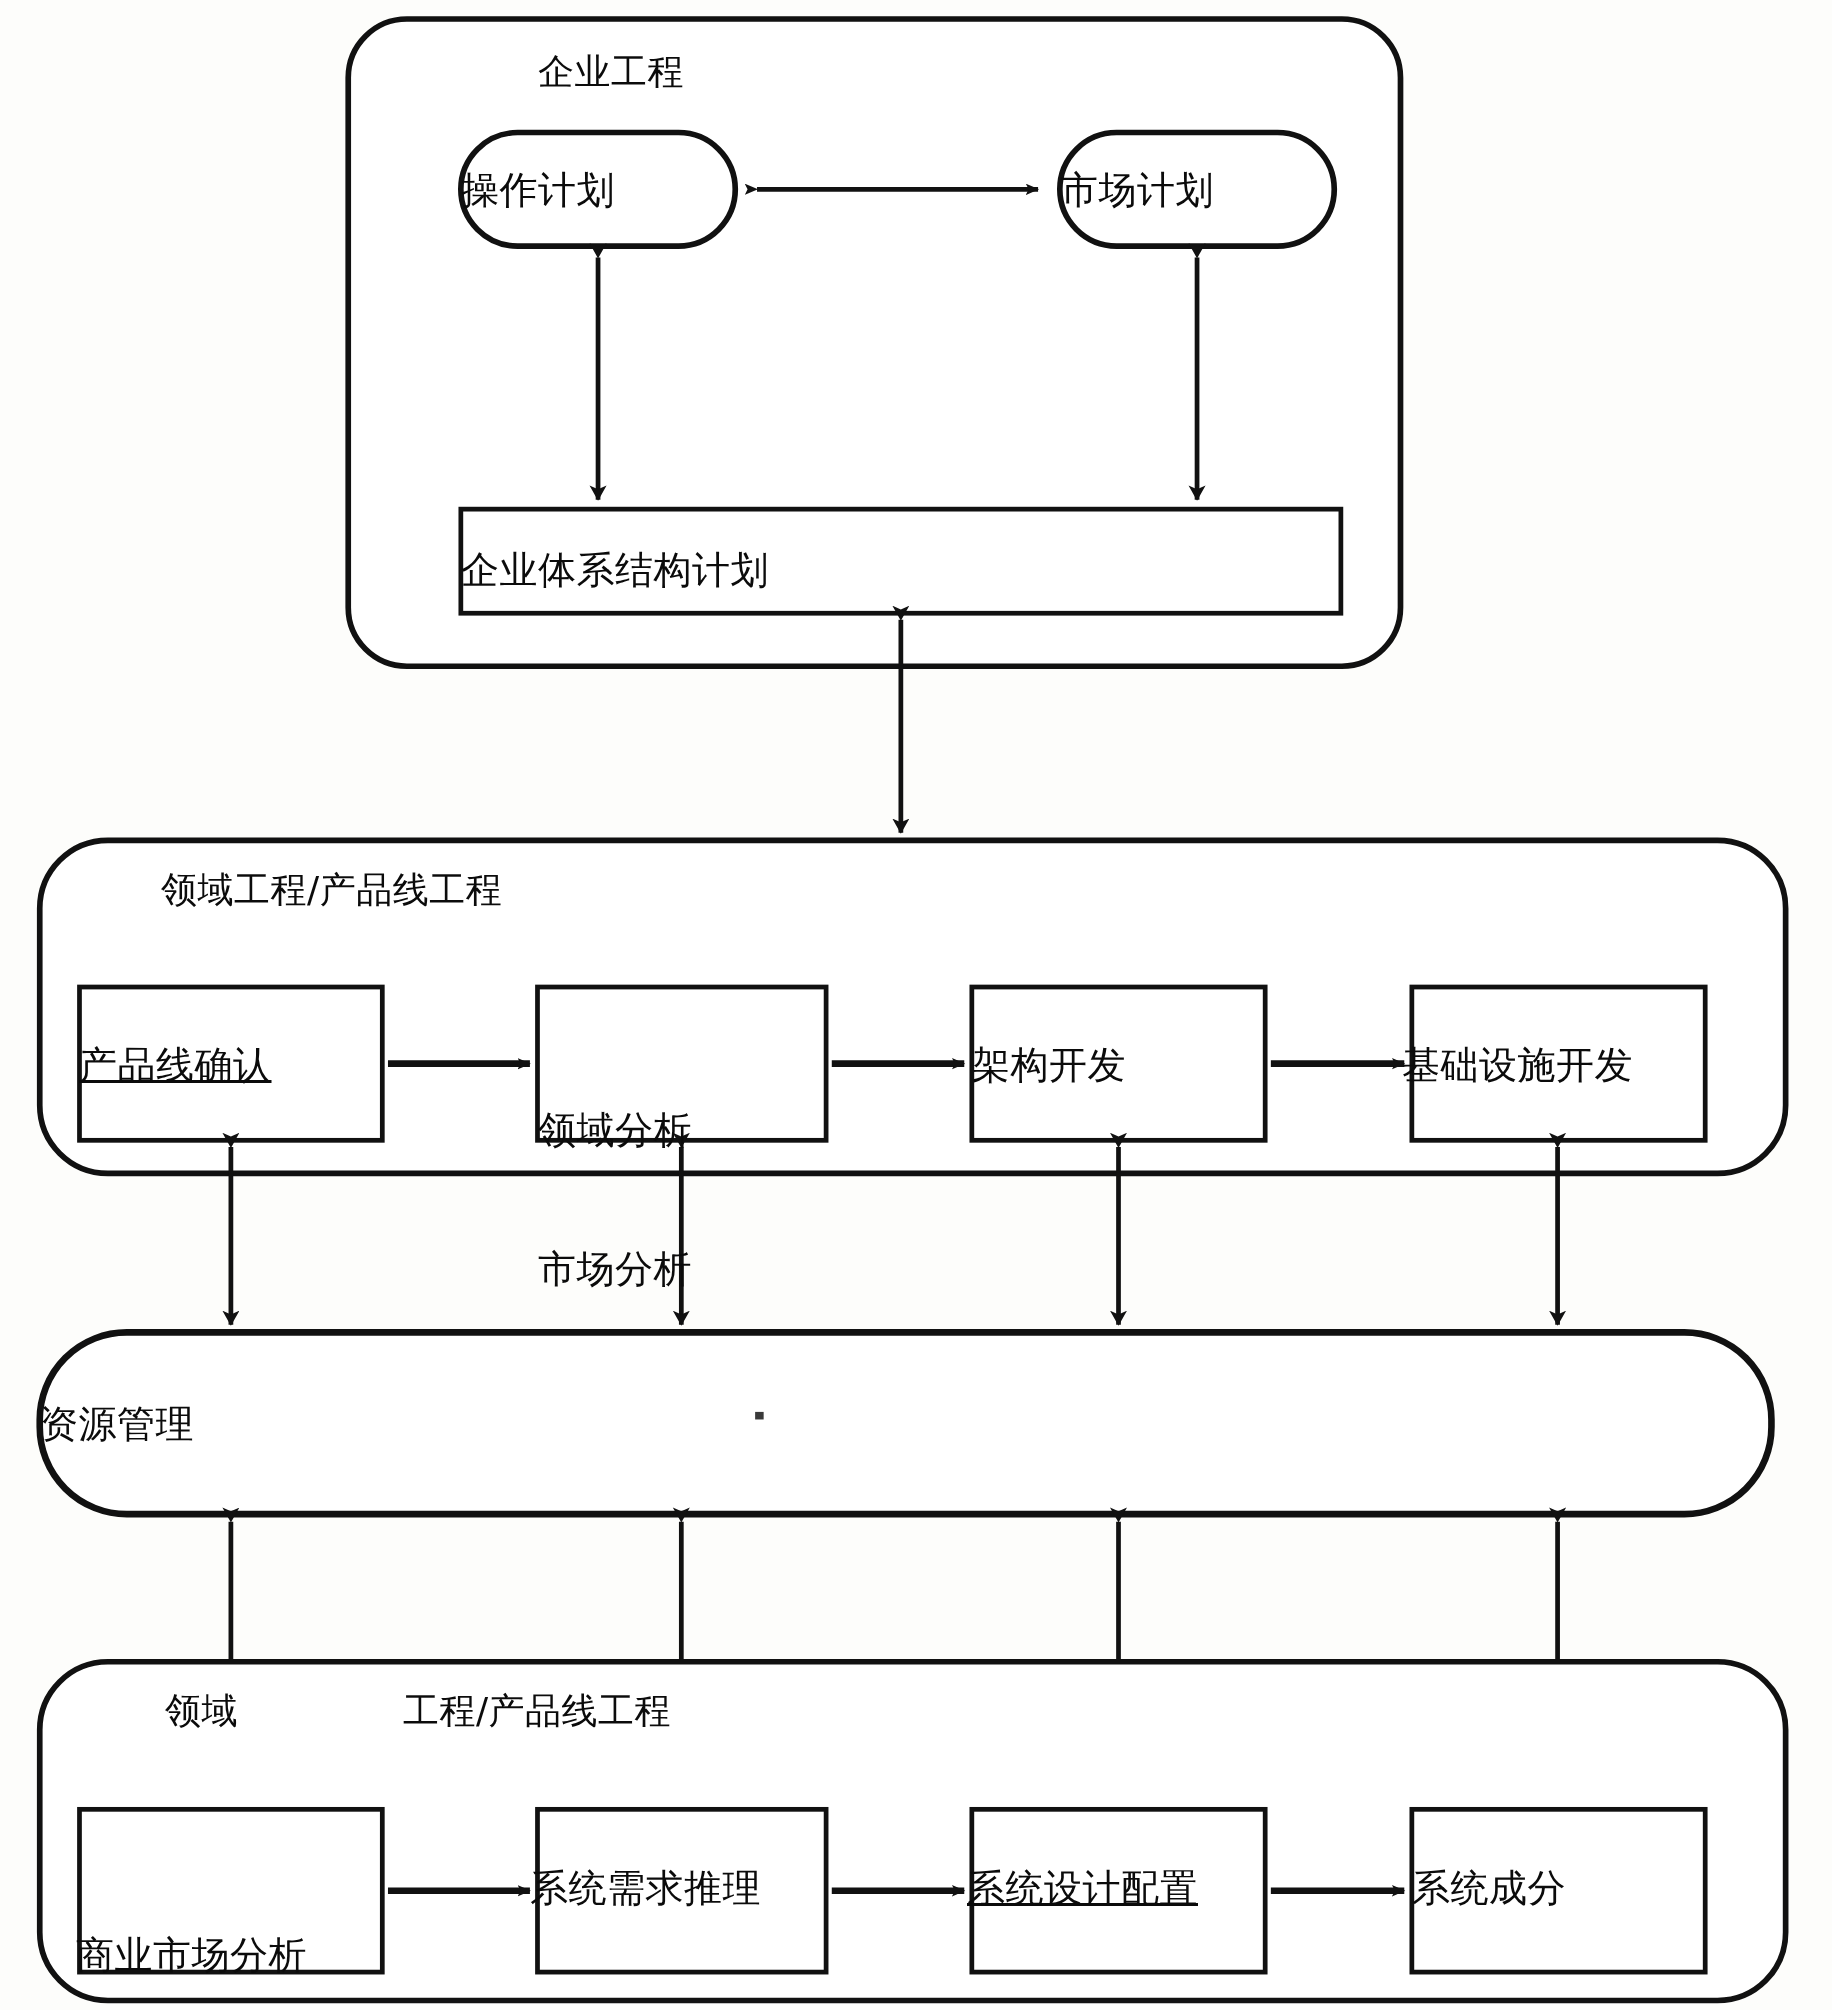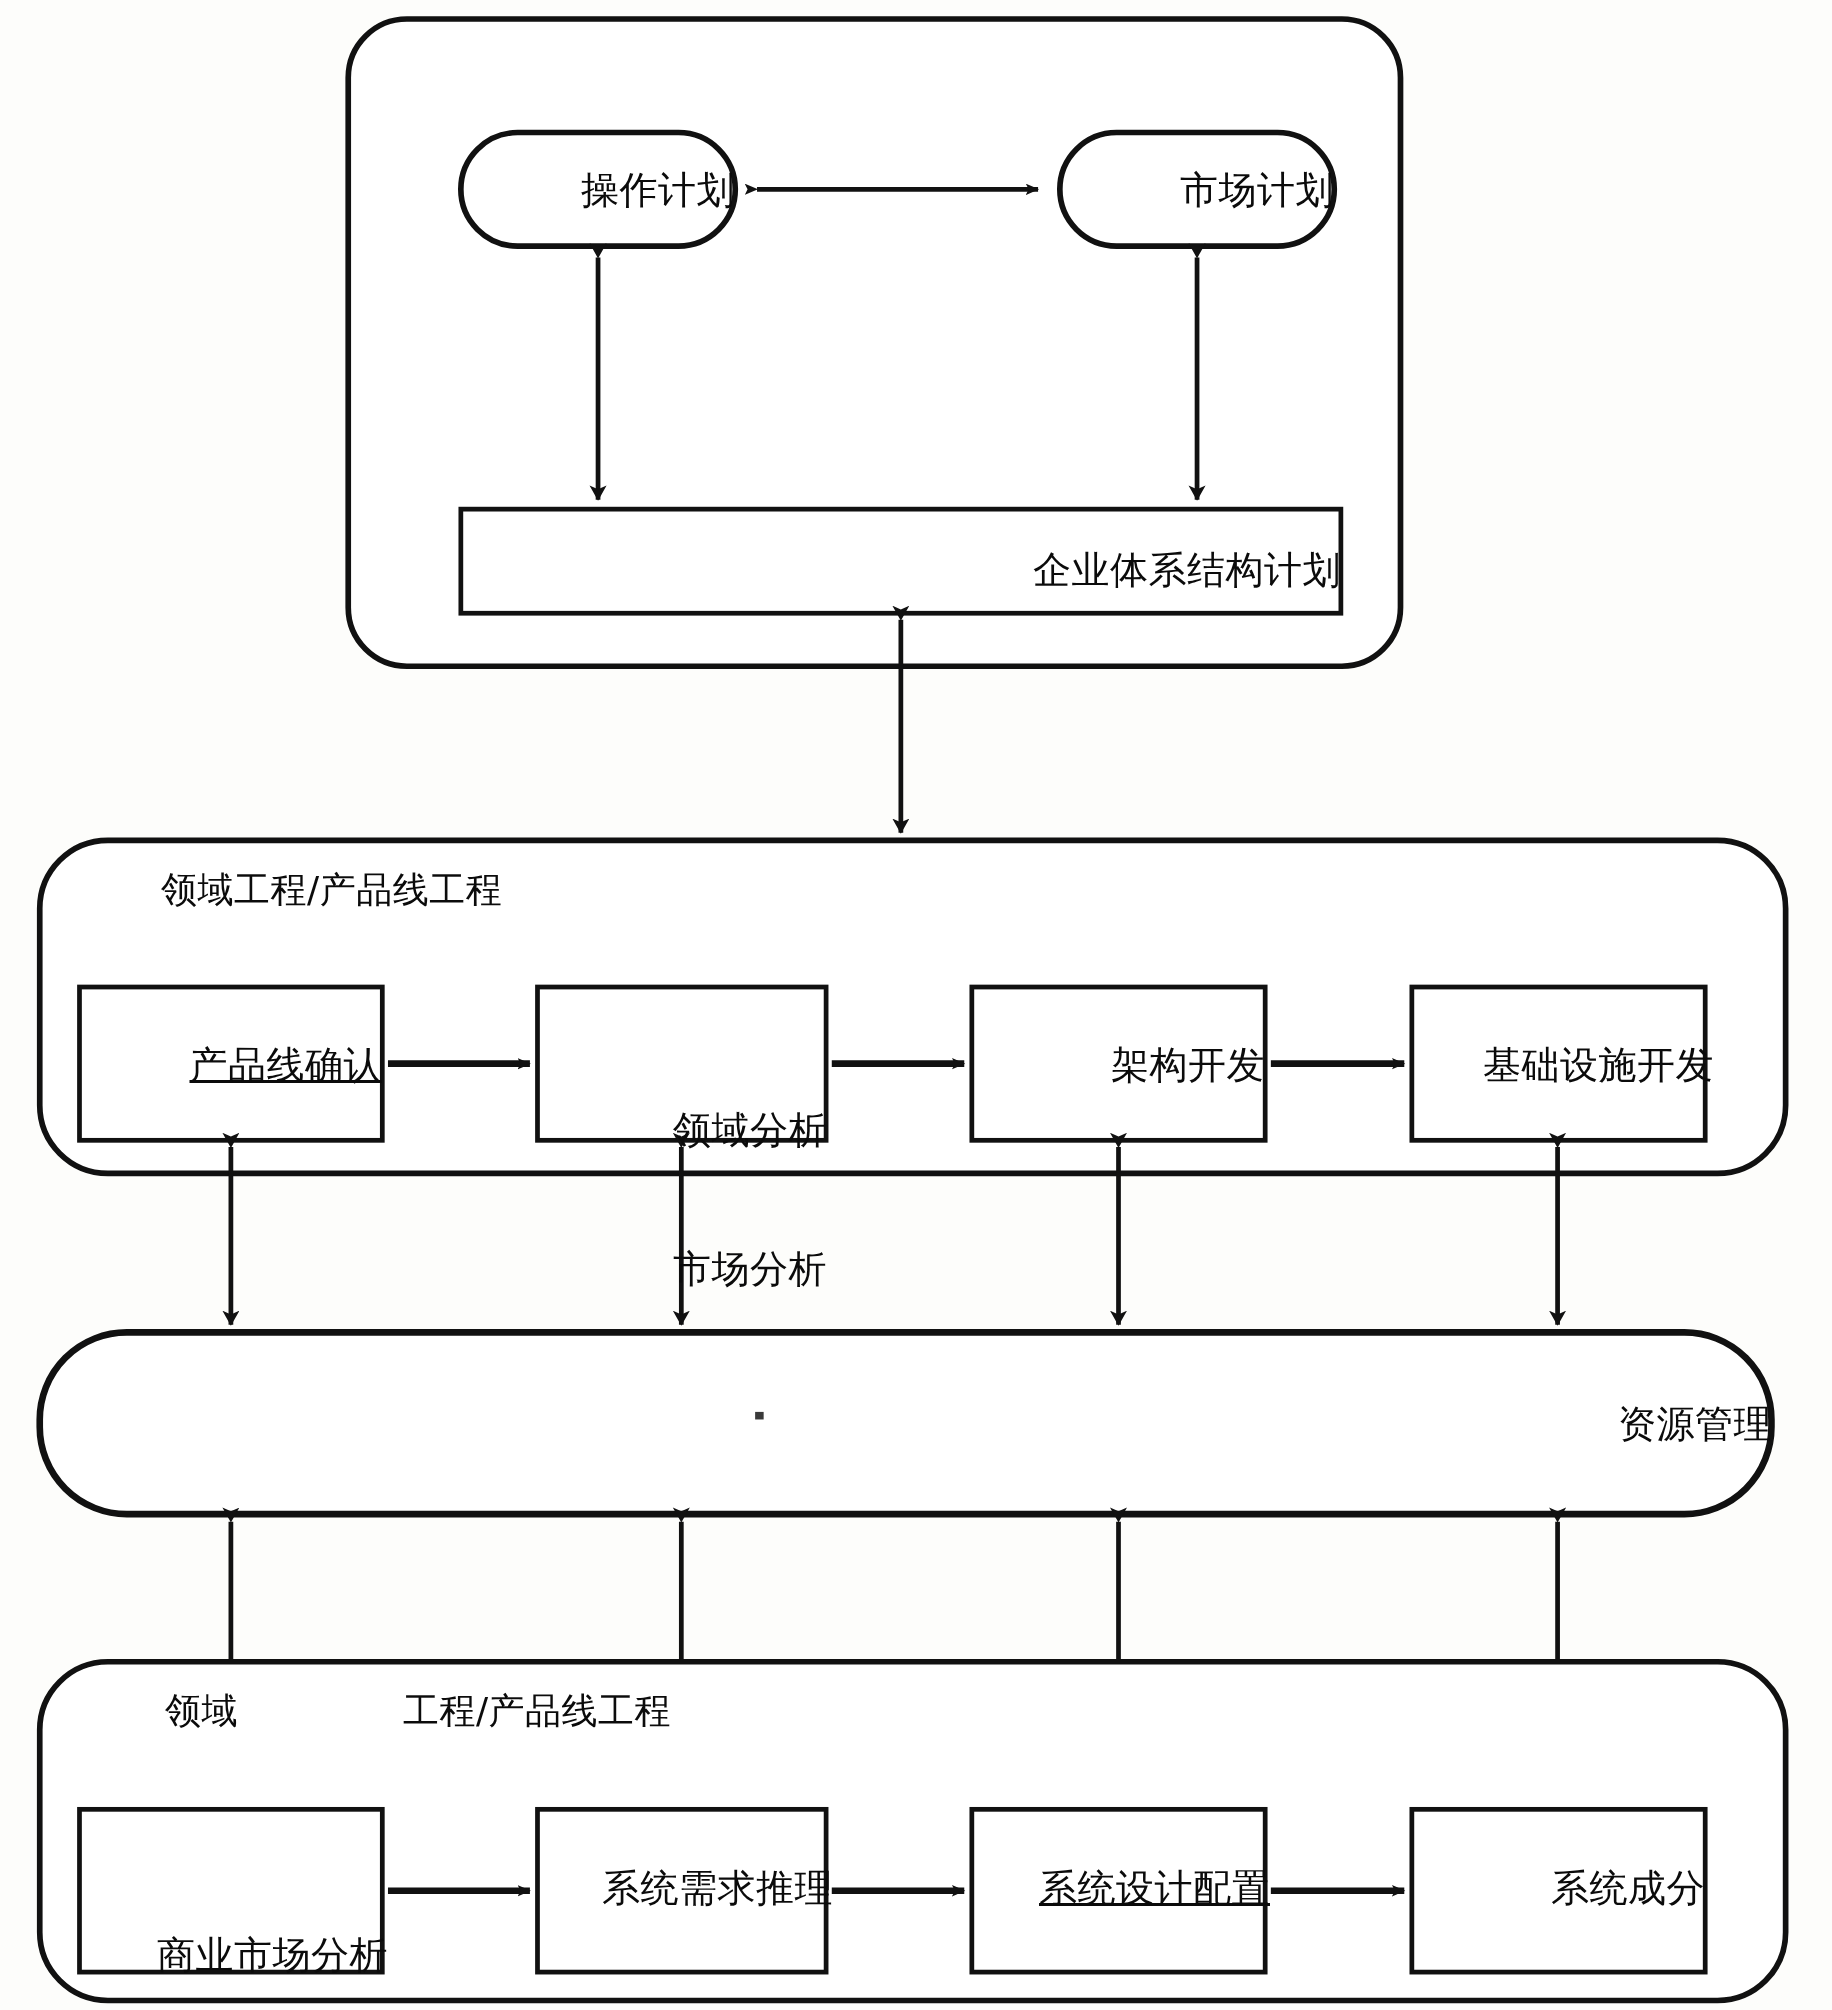--- a/index.html
+++ b/index.html
@@ -22,21 +22,21 @@
     left: 0;
     top: 0;
     width: 1832px;
     height: 2010px;
   }
   .lbl {
     position: absolute;
     color: #0b0b0b;
     line-height: 1.18;
     white-space: pre;
-    text-align: right;
+    text-align: left;
     letter-spacing: 0.5px;
     font-weight: 500;
   }
   .panel-title {
     font-size: 36px;
     text-align: left;
   }
   .node-label {
     font-size: 38px;
   }
@@ -107,20 +107,21 @@
     <rect x="1027" y="1912" width="310" height="172" fill="#ffffff" stroke="#111111" stroke-width="5"></rect>
     <rect x="1492" y="1912" width="310" height="172" fill="#ffffff" stroke="#111111" stroke-width="5"></rect>
 
     <line x1="410" y1="1998" x2="560" y2="1998" stroke="#111111" stroke-width="7" marker-end="url(#ah)"></line>
     <line x1="879" y1="1998" x2="1019" y2="1998" stroke="#111111" stroke-width="7" marker-end="url(#ah)"></line>
     <line x1="1343" y1="1998" x2="1484" y2="1998" stroke="#111111" stroke-width="7" marker-end="url(#ah)"></line>
 
     <rect x="798" y="1492" width="9" height="8" fill="#3a3a3a"></rect>
   </svg>
 
+  <div class="lbl panel-title" style="left:538px; top:51px; width:397px;">企业工程</div>
 
   <div class="lbl node-label" style="left:461px; top:168px; width:274px;">操作计划</div>
 
   <div class="lbl node-label" style="left:1060px; top:168px; width:274px;">市场计划</div>
 
   <div class="lbl node-label" style="left:461px; top:540px; width:880px;margin-top:8px;">企业体系结构计划</div>
 
   <div class="lbl panel-title" style="left:161px; top:869px; width:662px;">领域工程/产品线工程</div>
 
   <div class="lbl node-label" style="left:79px; top:1043px; width:303px;text-decoration:underline;">产品线确认</div>

